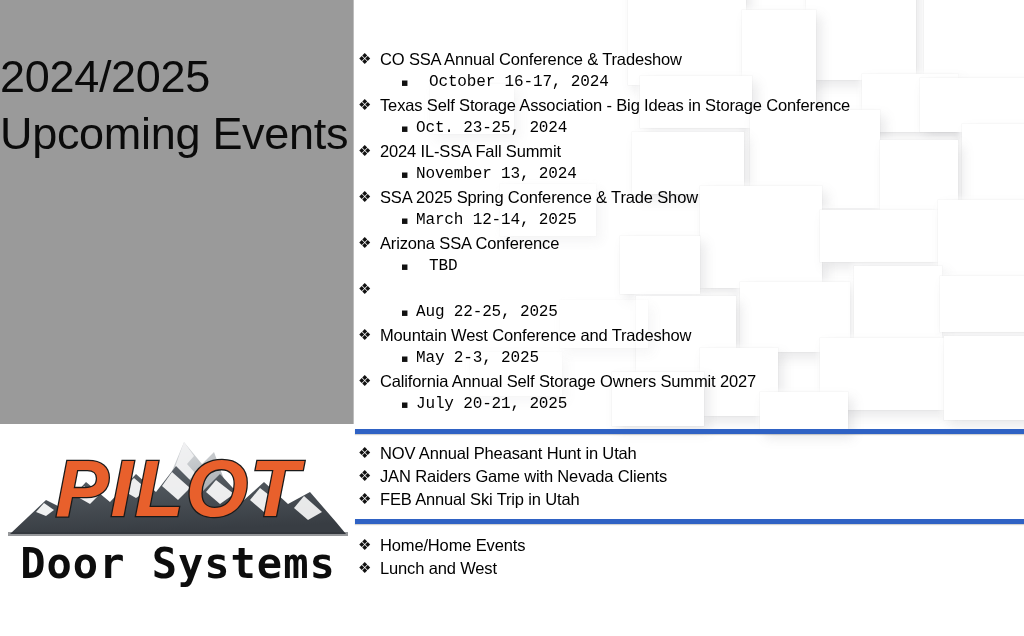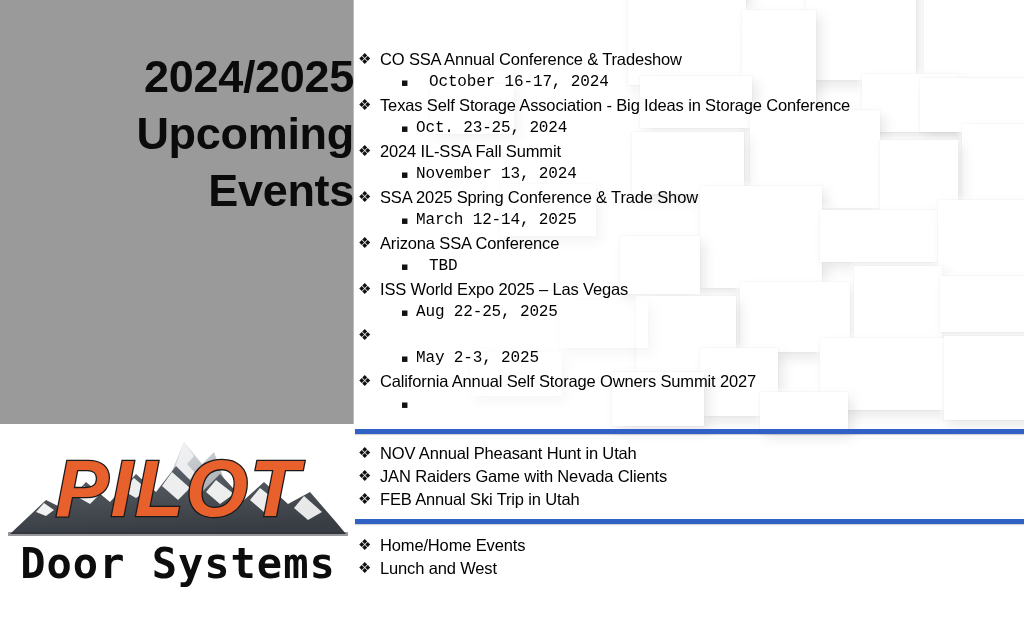--- a/index.html
+++ b/index.html
@@ -41,25 +41,25 @@
     width: 354px;
     height: 424px;
     background: #9a9a9a;
     box-shadow: inset -1px 0 0 rgba(255,255,255,0.35);
   }
   .title-text {
     position: absolute;
     left: 0;
     top: 48px;
     width: 354px;
-    text-align: right;
+    text-align: left;
     color: #0b0b0b;
     font-size: 45px;
     line-height: 57px;
-    font-weight: 700;
+    font-weight: 400;
     letter-spacing: -0.3px;
     font-family: "Liberation Sans", sans-serif;
     white-space: pre-line;
   }
 
   
   .logo-area {
     position: absolute;
     left: 0;
     top: 424px;
@@ -262,39 +262,40 @@
       <div class="ev-row lvl1">
         <span class="bullet1">❖</span>
         <span class="ev-label">Arizona SSA Conference</span>
       </div>
       <div class="ev-row lvl2">
         <span class="bullet2 wide">▪</span>
         <span class="ev-label sub">TBD</span>
       </div>
       <div class="ev-row lvl1">
         <span class="bullet1">❖</span>
-        <span class="ev-label">ISS World Expo 2025 – Las Vegas</span>
       </div>
       <div class="ev-row lvl2">
         <span class="bullet2">▪</span>
         <span class="ev-label sub">Aug 22-25, 2025</span>
       </div>
       <div class="ev-row lvl1">
         <span class="bullet1">❖</span>
+        <span class="ev-label">Mountain West Conference and Tradeshow</span>
       </div>
       <div class="ev-row lvl2">
         <span class="bullet2">▪</span>
         <span class="ev-label sub">May 2-3, 2025</span>
       </div>
       <div class="ev-row lvl1">
         <span class="bullet1">❖</span>
         <span class="ev-label">California Annual Self Storage Owners Summit 2027</span>
       </div>
       <div class="ev-row lvl2">
         <span class="bullet2">▪</span>
+        <span class="ev-label sub">July 20-21, 2025</span>
       </div>
     </div>
 
   <div class="divider" id="divider-1" style="background: rgb(47, 98, 196);"></div>
 
   <div class="group-2" id="client-list">
       <div class="ev-row lvl1">
         <span class="bullet1">❖</span>
         <span class="ev-label">NOV Annual Pheasant Hunt in Utah</span>
       </div>

